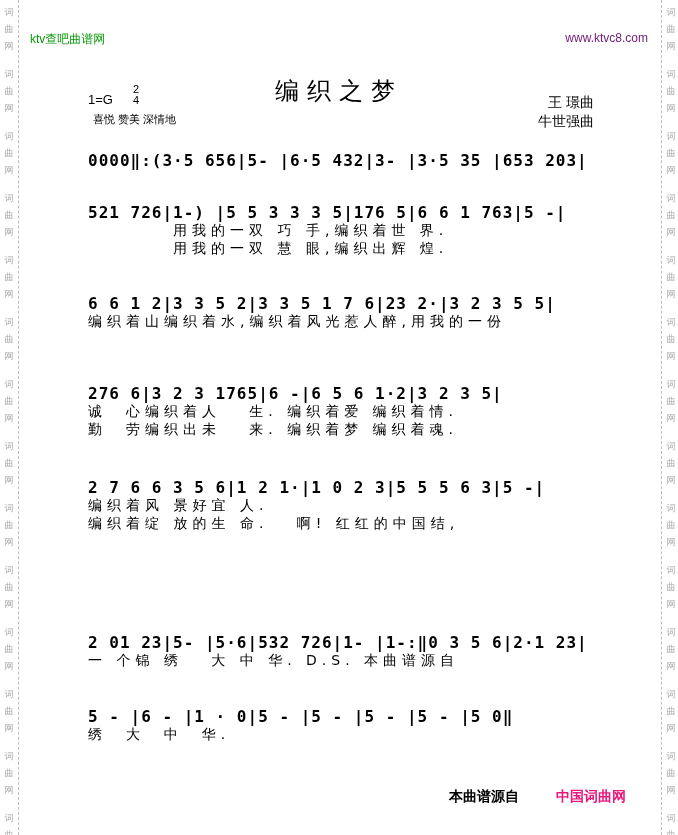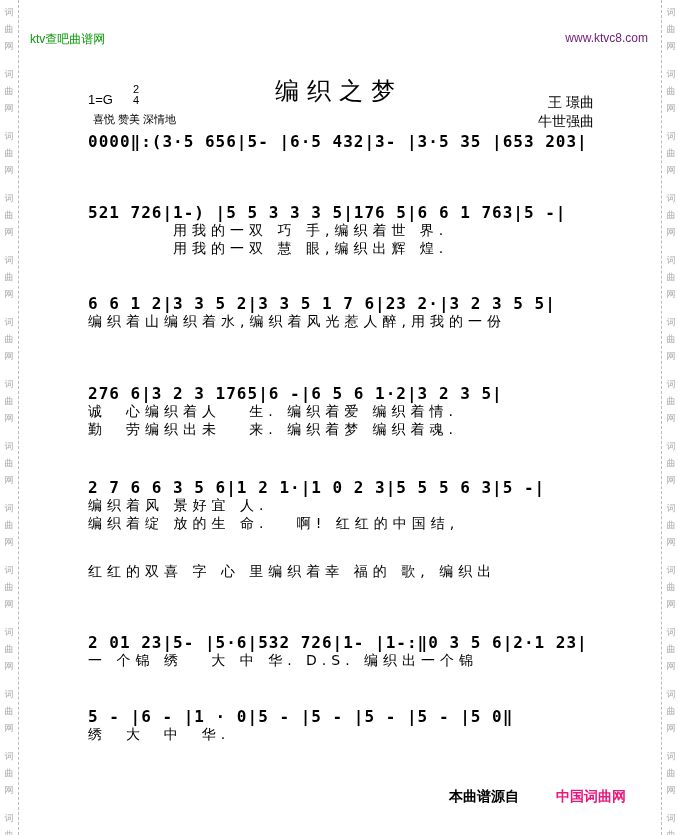--- a/index.html
+++ b/index.html
@@ -117,21 +117,21 @@
 <div class="title">编织之梦</div>
 <div class="key">1=G</div>
 <div class="meter">
   <div>2</div>
   <div>4</div>
 </div>
 <div class="mood">喜悦 赞美 深情地</div>
 <div class="credit" style="top:94px">王  璟曲</div>
 <div class="credit" style="top:113px">牛世强曲</div>
 
-<div class="line" style="top:132px">
+<div class="line" style="top:151px">
   <div class="notes">0000‖:(3·5 656|5- |6·5 432|3- |3·5 35 |653 203|</div>
 </div>
 <div class="line" style="top:203px">
   <div class="notes">521 726|1-) |5 5 3 3 3 5|176 5|6 6 1 763|5 -|</div>
   <div class="lyr">         用我的一双 巧 手,编织着世 界.</div>
   <div class="lyr">         用我的一双 慧 眼,编织出辉 煌.</div>
 </div>
 <div class="line" style="top:294px">
   <div class="notes">6 6 1 2|3 3 5 2|3 3 5 1 7 6|23 2·|3 2 3 5 5|</div>
   <div class="lyr">编织着山编织着水,编织着风光惹人醉,用我的一份</div>
@@ -140,25 +140,24 @@
   <div class="notes">276 6|3 2 3 1765|6 -|6 5 6 1·2|3 2 3 5|</div>
   <div class="lyr">诚  心编织着人   生. 编织着爱 编织着情.</div>
   <div class="lyr">勤  劳编织出未   来. 编织着梦 编织着魂.</div>
 </div>
 <div class="line" style="top:478px">
   <div class="notes">2 7 6 6 3 5 6|1 2 1·|1 0 2 3|5 5 5 6 3|5 -|</div>
   <div class="lyr">编织着风 景好宜 人.</div>
   <div class="lyr">编织着绽 放的生 命.   啊! 红红的中国结,</div>
 </div>
 <div class="line" style="top:563px">
-  <div class="lyr">红红的双喜 字 心 里编织着幸 福的 歌, 编织出</div>
 </div>
 <div class="line" style="top:633px">
   <div class="notes">2 01 23|5- |5·6|532 726|1- |1-:‖0 3 5 6|2·1 23|</div>
-  <div class="lyr">一 个锦 绣   大 中 华. D.S. 编织出一个锦</div>
+  <div class="lyr">一 个锦 绣   大 中 华. D.S. 本曲谱源自</div>
 </div>
 <div class="line" style="top:707px">
   <div class="notes">5 - |6 - |1 · 0|5 - |5 - |5 - |5 - |5 0‖</div>
   <div class="lyr">绣  大  中  华.</div>
 </div>
 
 <div class="footer-a">本曲谱源自</div>
 <div class="footer-b">中国词曲网</div>
 
 </body></html>

